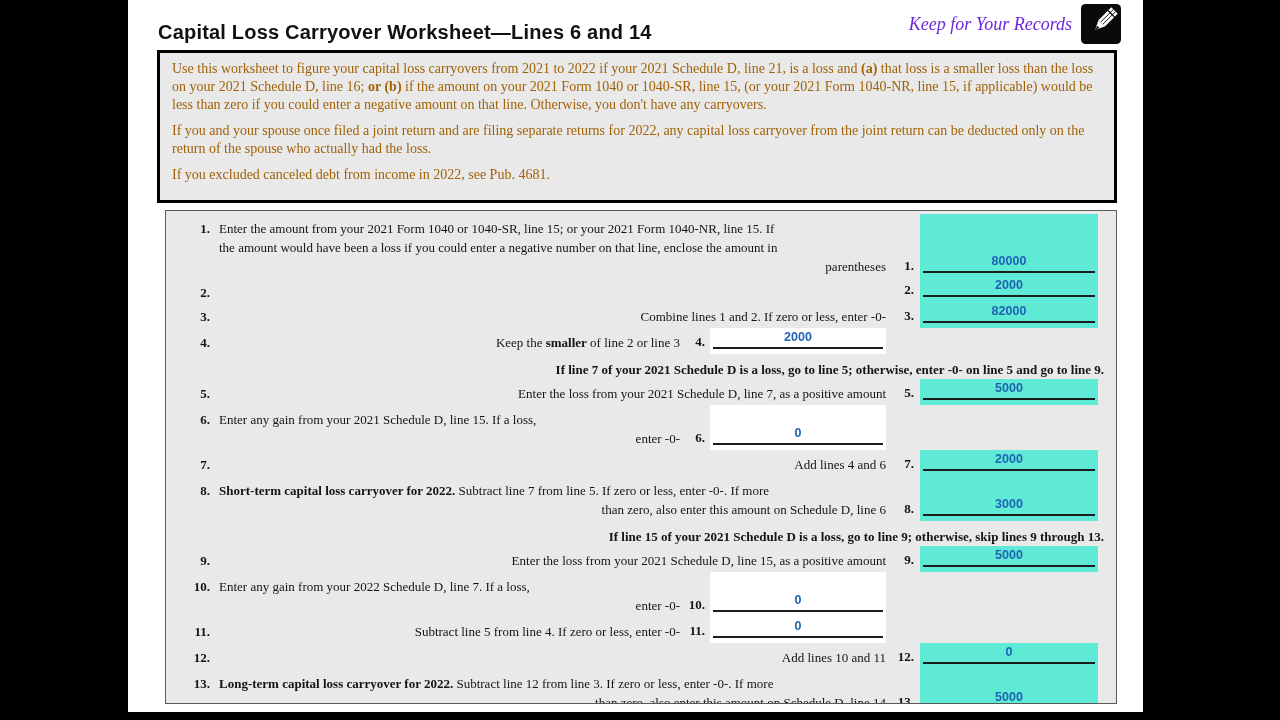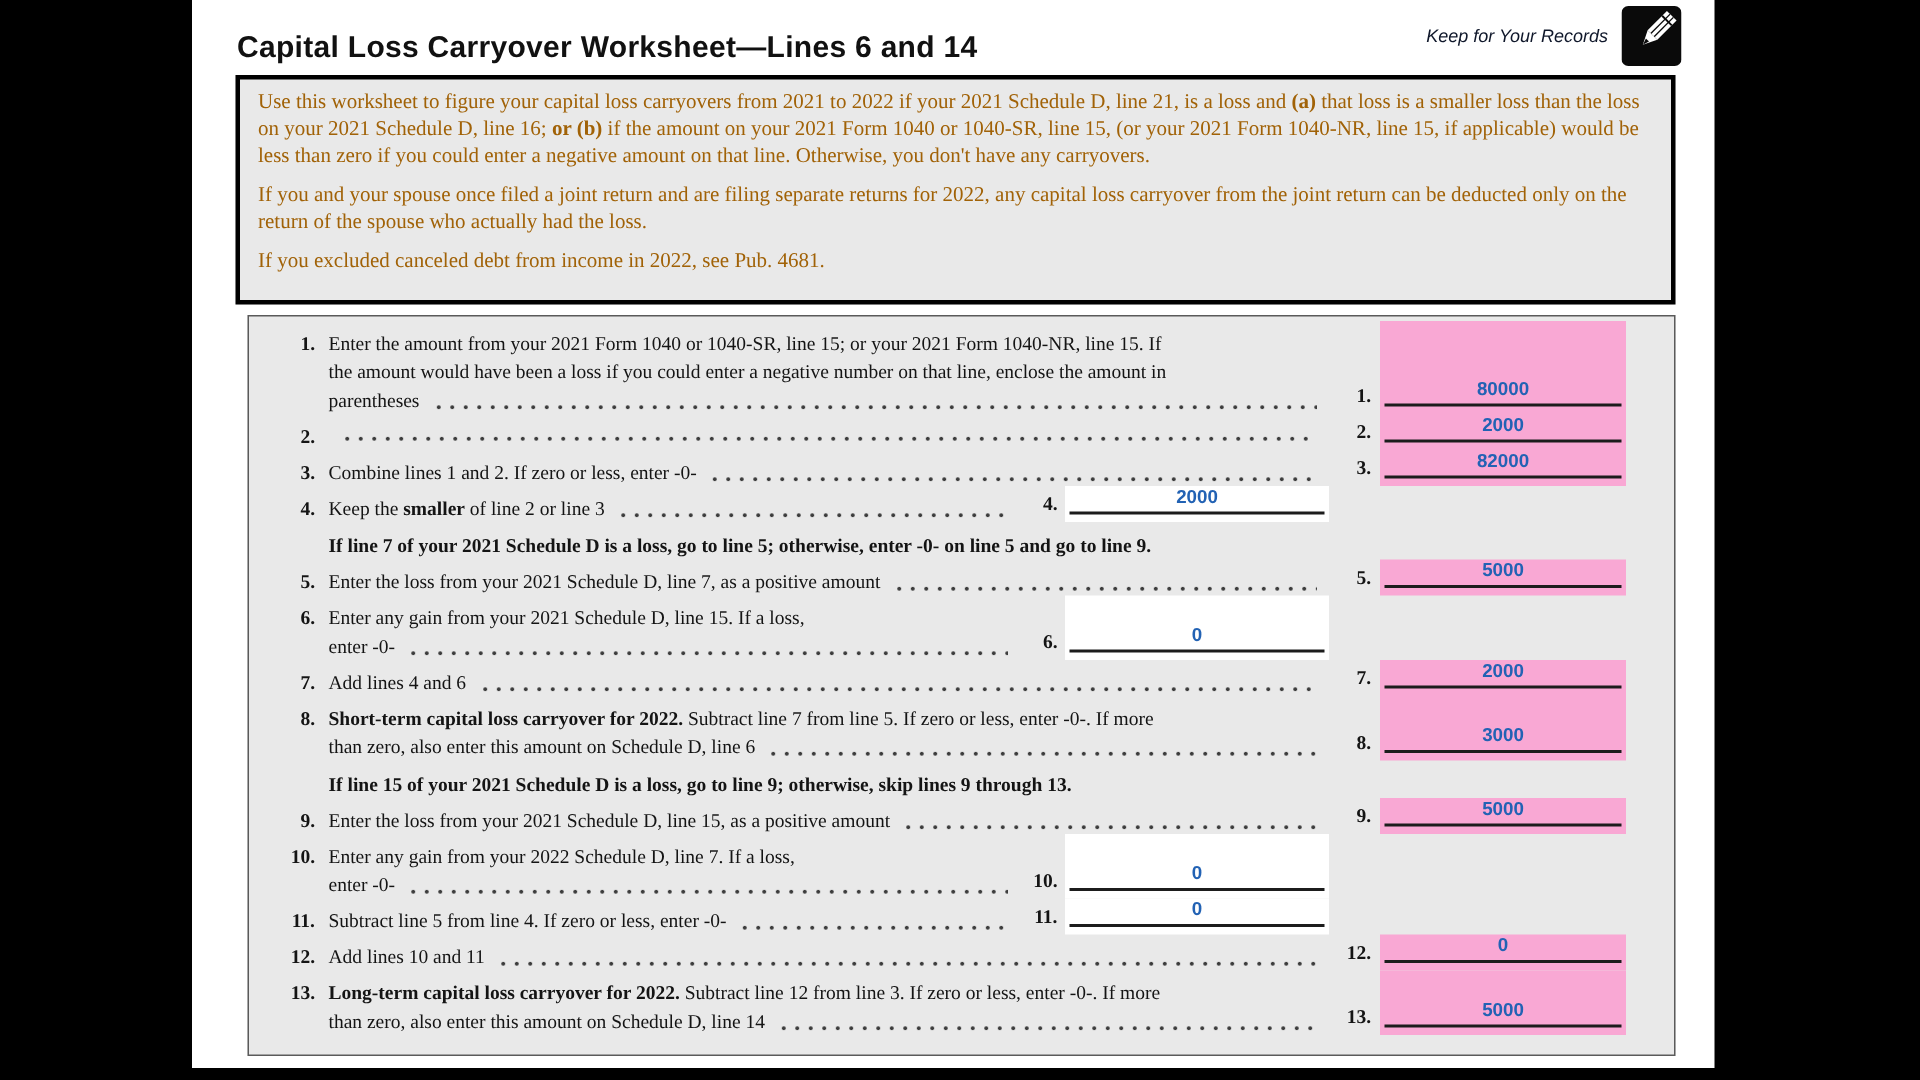--- a/index.html
+++ b/index.html
@@ -13,22 +13,22 @@
   }
 
   
   .hdr { display:flex; align-items:flex-end; padding:22px 22px 0 30px; height:44px; box-sizing:border-box; }
   .hdr-title {
     font-family:"Liberation Sans", sans-serif; font-weight:bold;
     font-size:20px; color:#111; letter-spacing:0.2px;
   }
   .hdr-right { margin-left:auto; display:flex; align-items:center; gap:9px; }
   .records {
-    font-family:Liberation Sans, sans-serif; font-style:italic;
-    font-size:12px; color:#0f172a;
+    font-family:Liberation Serif, serif; font-style:italic;
+    font-size:18px; color:#6d28d9;
   }
   .pencil { width:40px; height:40px; display:block; }
 
   
   .intro {
     margin:6px 26px 0 29px; background:#e9e9e9; border:3px solid #000000;
     padding:7px 12px 8px 12px; font-size:14px; line-height:18px; color:#a16207;
   }
   .intro p { margin:0 0 8px 0; }
   .intro p:last-child { margin-bottom:8px; }
@@ -39,39 +39,39 @@
     margin:7px 26px 0 37px; background:#e9e9e9; border:1px solid #5a5a5a;
     padding:3px 12px 6px 12px; font-size:13px; line-height:19px; color:#141414;
     height:494px; box-sizing:border-box; overflow:hidden;
   }
   .row { display:flex; align-items:stretch; }
   .row .num {
     flex:none; width:32px; text-align:right; font-weight:bold; padding-top:5px;
   }
   .row .txt { flex:1; min-width:0; padding:5px 0 0 9px; }
   .tl { display:block; white-space:nowrap; }
-  .tl.lead { display:flex; align-items:flex-end; }
+  .tl.lead { display:flex; align-items:flex-end;flex-direction:column; }
   .tl.lead .t { white-space:nowrap; }
   .dots {
     flex:1; height:14px; margin:0 8px 2px 8px;
     background-image:radial-gradient(circle, #3c3c3c 1.1px, transparent 1.45px);
     background-size:9px 5px; background-repeat:repeat-x; background-position:0 bottom;
   }
   .note .txt b { font-weight:bold; }
-  .note .txt { padding-top:6px; }
+  .note .txt { padding-top:6px;text-align:right; }
 
   
   .right { flex:none; width:218px; display:flex; align-items:stretch; }
   .rlab {
     flex:none; width:34px; font-weight:bold;
     display:flex; align-items:flex-end; justify-content:flex-end;
     padding:0 6px 3px 0; box-sizing:border-box;
   }
   .rbox {
-    flex:none; width:164px; background:#f9a8d4;
+    flex:none; width:178px; background:#5eead4;
     display:flex; flex-direction:column; justify-content:flex-end;
     padding:0 3px 5px 3px; box-sizing:border-box;
   }
   .rspace { flex:none; width:22px; }
 
   
   .ilab {
     flex:none; width:30px; font-weight:bold;
     display:flex; align-items:flex-end; justify-content:flex-end;
     padding:0 5px 3px 0; box-sizing:border-box;

